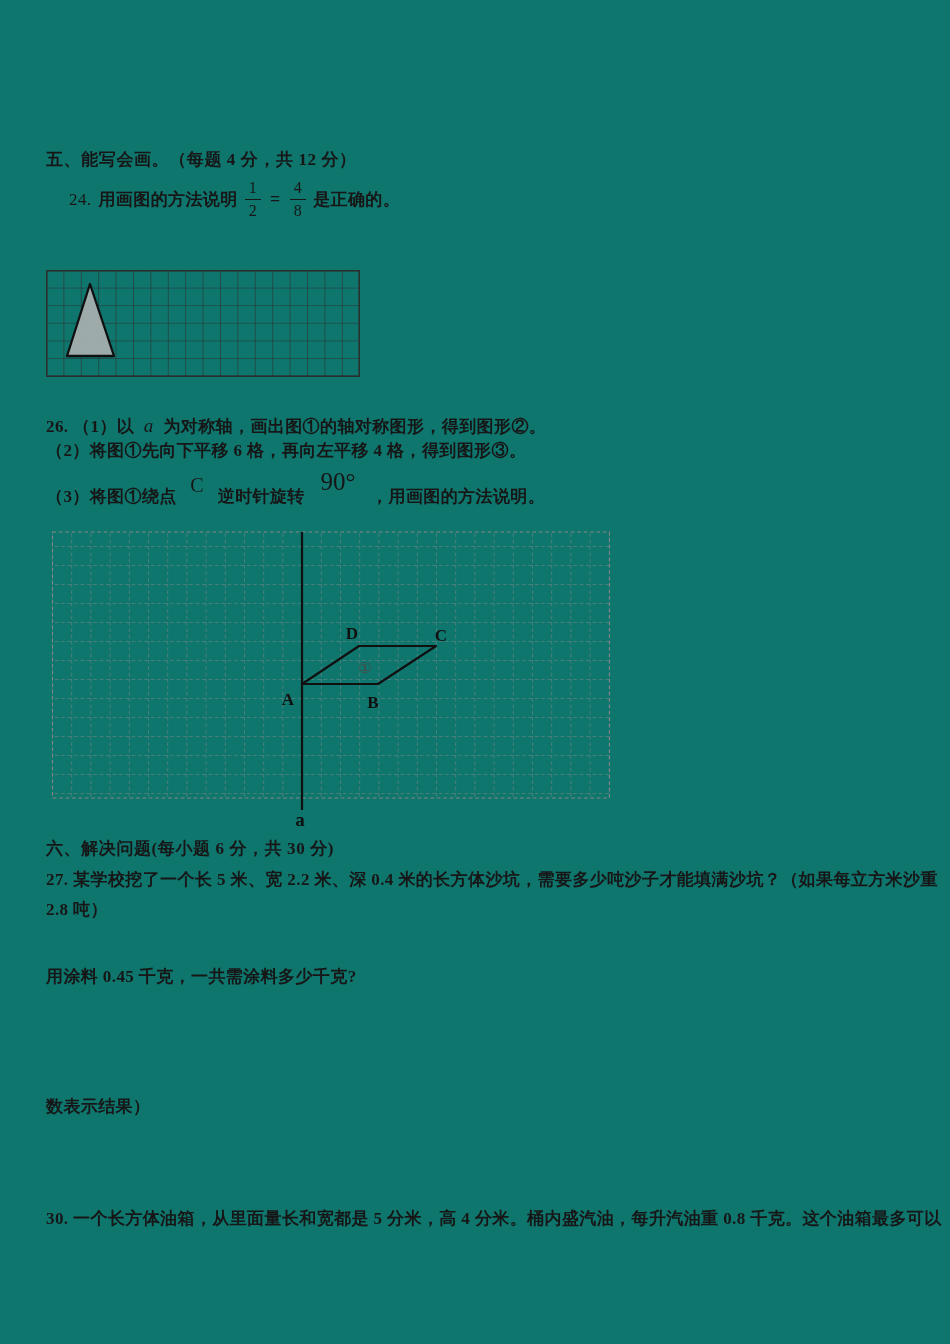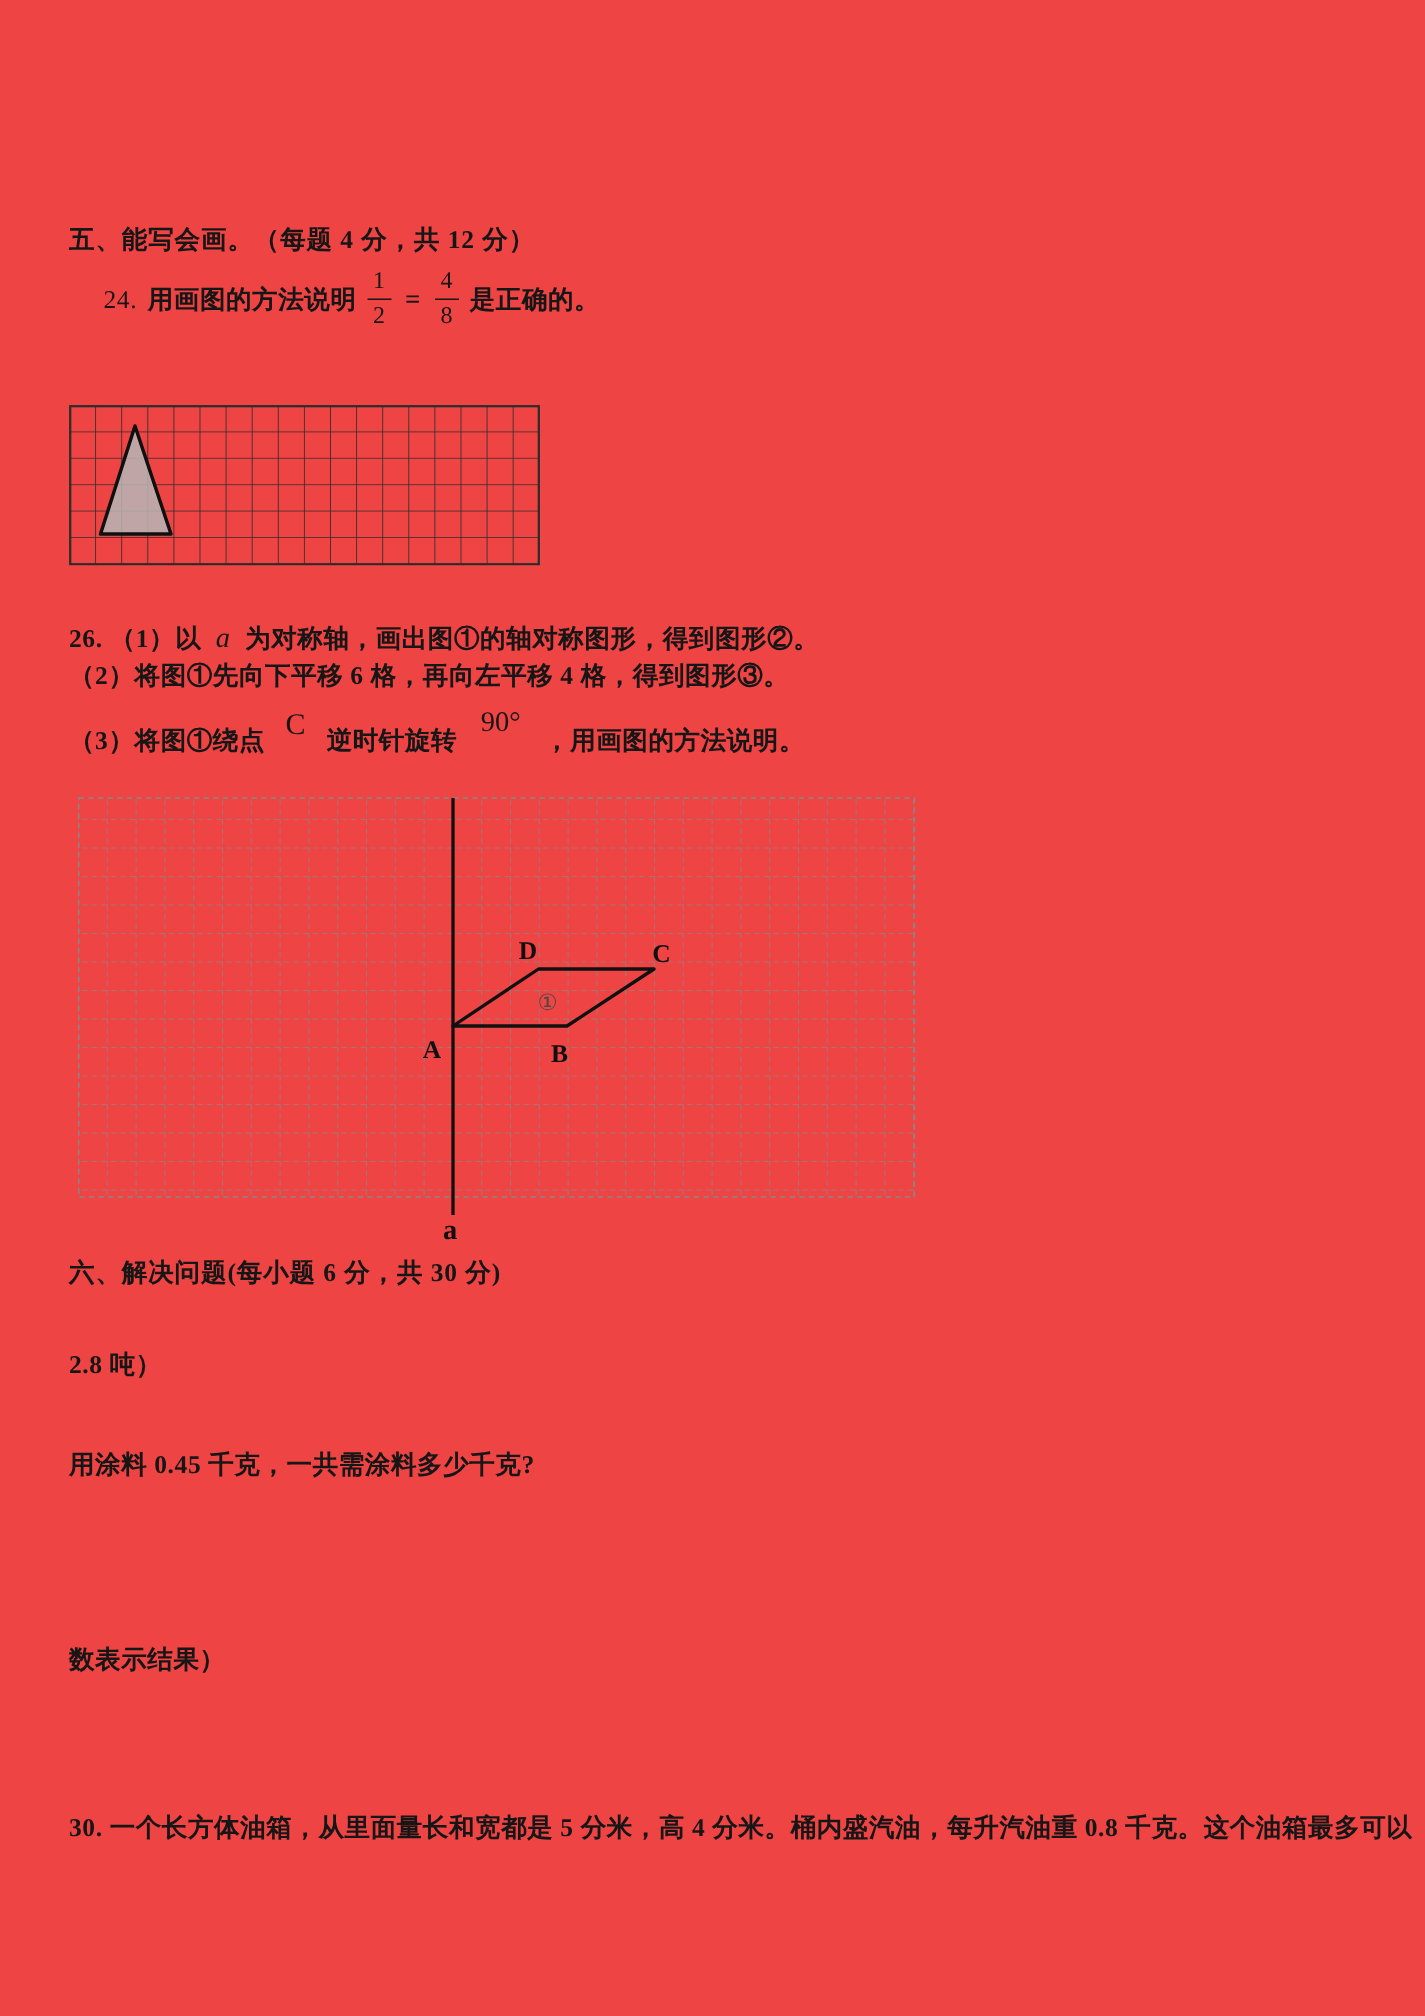--- a/index.html
+++ b/index.html
@@ -1,20 +1,20 @@
 <!DOCTYPE html>
 <html><head>
 <meta charset="utf-8">
 <style>
   html,body{margin:0;padding:0;background:#e8e8e8;}
   .page{
     position:relative;
     width:950px;height:1344px;
     margin:0 auto;
-    background:#ef4444;
+    background:#0f766e;
     font-family:"Liberation Serif","DejaVu Serif",serif;
     color:#161616;
     overflow:hidden;
   }
   .line{
     position:absolute;
     left:46px;
     white-space:nowrap;
     font-size:17px;
     font-weight:600;
@@ -34,21 +34,21 @@
   .frac .fd{border-top:1.4px solid #161616;padding:3px 4px 0 4px;}
   .eq{font-size:18px;font-weight:600;margin:0 2px;}
   
   .mvar{font-style:italic;font-size:19px;font-weight:500;margin:0 5px;}
   .raised-point{
     position:relative;top:-10px;
     font-size:20px;font-weight:500;margin:0 9px;
   }
   .raised-angle{
     position:relative;top:-12px;
-    font-size:19px;font-weight:500;margin:0 11px;letter-spacing:0;
+    font-size:25px;font-weight:500;margin:0 11px;letter-spacing:0;
   }
   .fig{position:absolute;}
   svg text{font-family:"Liberation Serif","DejaVu Serif",serif;}
 </style>
 </head>
 <body>
 
 <div class="page">
 
   <div class="line heading" style="top:149px;">五、能写会画。（每题 4 分，共 12 分）</div>
@@ -105,20 +105,21 @@
     <text x="236" y="178" font-size="17" font-weight="600" text-anchor="middle" fill="#101010">A</text>
     <text x="321" y="181" font-size="17" font-weight="600" text-anchor="middle" fill="#101010">B</text>
     <text x="389" y="114" font-size="17" font-weight="600" text-anchor="middle" fill="#101010">C</text>
     <text x="300" y="112" font-size="17" font-weight="600" text-anchor="middle" fill="#101010">D</text>
     <text x="313" y="146" font-size="15" text-anchor="middle" fill="#4a4a4a">①</text>
     <text x="248" y="299" font-size="19" font-weight="600" text-anchor="middle" fill="#101010">a</text>
   </svg>
 
   <div class="line heading" style="top:838px;">六、解决问题(每小题 6 分，共 30 分)</div>
 
+  <div class="line" style="top:869px;">27. 某学校挖了一个长 5 米、宽 2.2 米、深 0.4 米的长方体沙坑，需要多少吨沙子才能填满沙坑？（如果每立方米沙重</div>
   <div class="line" style="top:899px;">2.8 吨）</div>
 
   <div class="line" style="top:966px;">用涂料 0.45 千克，一共需涂料多少千克?</div>
 
   <div class="line" style="top:1096px;">数表示结果）</div>
 
   <div class="line" style="top:1208px;">30. 一个长方体油箱，从里面量长和宽都是 5 分米，高 4 分米。桶内盛汽油，每升汽油重 0.8 千克。这个油箱最多可以</div>
 
 </div>
 

